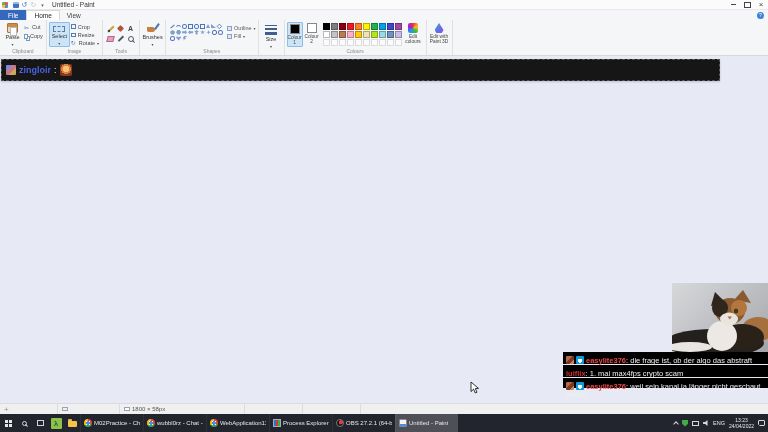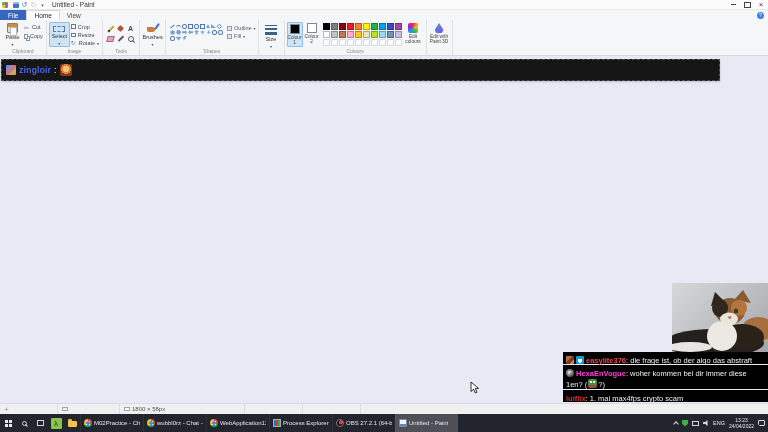--- a/index.html
+++ b/index.html
@@ -385,23 +385,20 @@
       <ellipse cx="52.5" cy="28" rx="2.2" ry="2.6" fill="#2c2c18"></ellipse>
       <ellipse cx="64" cy="28" rx="2.2" ry="2.6" fill="#3a3a20"></ellipse>
       <polygon points="55.5,33.5 60,33.5 57.8,36.5" fill="#b06a5a"></polygon>
     </svg>
   </div>
 
   <div id="chat">
     <div class="msg" style="height:12px">
       <span class="badges"><span class="badge badge-pixel-face"></span><span class="badge badge-prime"></span></span><span class="cuser" style="color: rgb(240, 72, 72);">easylite376</span><span class="ctext">:</span> <span class="ctext">die frage ist, ob der algo das abstraft</span>
     </div>
-    <div class="msg" style="height:24px">
-      <span class="badges"><span class="badge badge-grey-disc"></span></span><span class="cuser" style="color: rgb(255, 63, 216);">HexaEnVogue</span><span class="ctext">:</span> <span class="ctext">woher kommen bei dir immer diese 1en? (</span><span class="emote-pepe"></span><span class="ctext">?)</span>
-    </div>
     <div class="msg" style="height:12px">
       <span class="badges"></span><span class="cuser" style="color: rgb(208, 48, 48);">luiflix</span><span class="ctext">:</span> <span class="ctext">1. mai max4fps crypto scam</span>
     </div>
     <div class="msg" style="height:10px;line-height:8px">
       <span class="badges"><span class="badge badge-pixel-face"></span><span class="badge badge-prime"></span></span><span class="cuser" style="color: rgb(240, 72, 72);">easylite376</span><span class="ctext">:</span> <span class="ctext">weil sein kanal ja länger nicht geschaut wurde</span>
     </div>
   </div>
 
   <div id="statusbar">
     <span class="sb-seg" style="width:58px">

